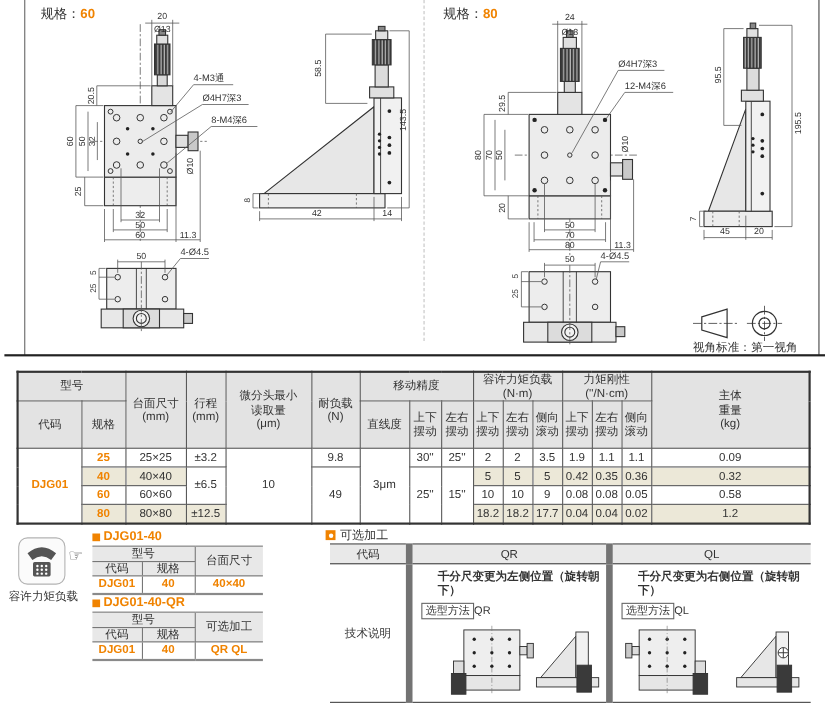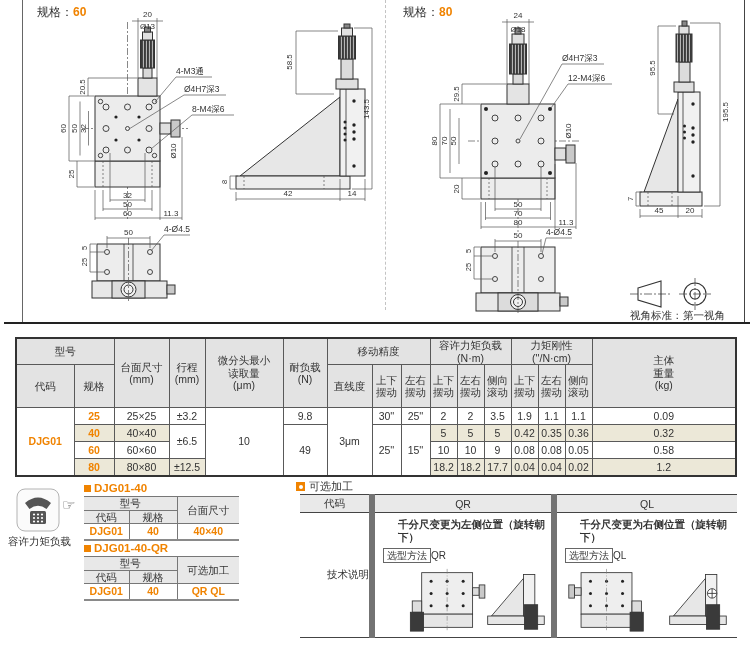--- a/index.html
+++ b/index.html
@@ -45,21 +45,21 @@
 
   
   .opt-title{font-size:11px;display:flex;align-items:center;gap:4px;}
   .opt-title .sq{width:9px;height:9px;background:#f08300;display:inline-flex;align-items:center;justify-content:center;}
   .opt-title .sq i{width:4px;height:4px;background:#fff;border-radius:50%;display:block;}
   table.opt{border-collapse:collapse;table-layout:fixed;width:437px;font-size:10.5px;}
   table.opt th,table.opt td{border-top:1.5px solid #444;border-bottom:1.5px solid #444;padding:0;}
   table.opt th{background:#e9e9e9;font-weight:normal;height:17px;text-align:center;}
   table.opt td{vertical-align:top;}
   table.opt .vl{border-left:6px solid #737373;}
-  td.rowlabel{text-align:right;vertical-align:middle !important;}
+  td.rowlabel{text-align:center;vertical-align:middle !important;}
   .opt-cell{padding:5px 6px 2px 8px;}
   .opt-desc{font-weight:bold;font-size:10.5px;line-height:1.25;margin-left:15px;}
   .opt-method{margin-top:4px;font-size:10px;display:flex;align-items:center;gap:0;}
   .opt-method .boxed{border:1px solid #666;padding:0 3px;line-height:1.3;}
   .minidraws{margin-top:4px;}
 
   .order-note{font-size:10.5px;color:#333;}
   .hand{font-size:15px;color:#555;}
 </style>
 </head>

